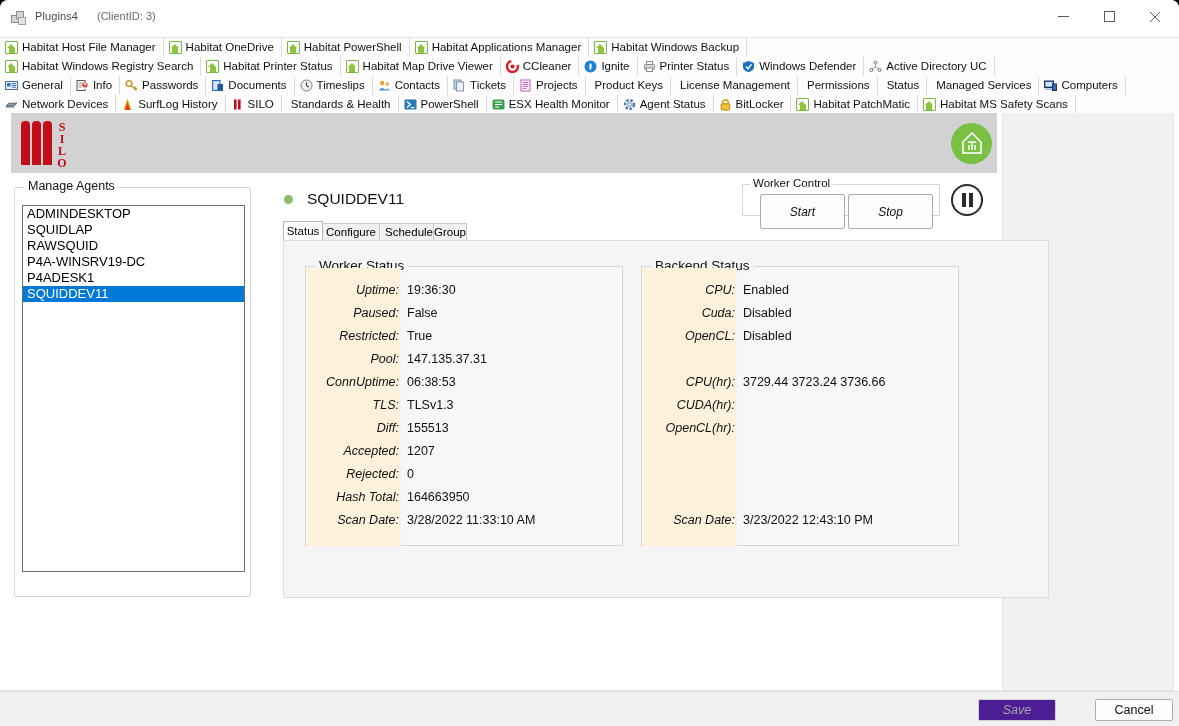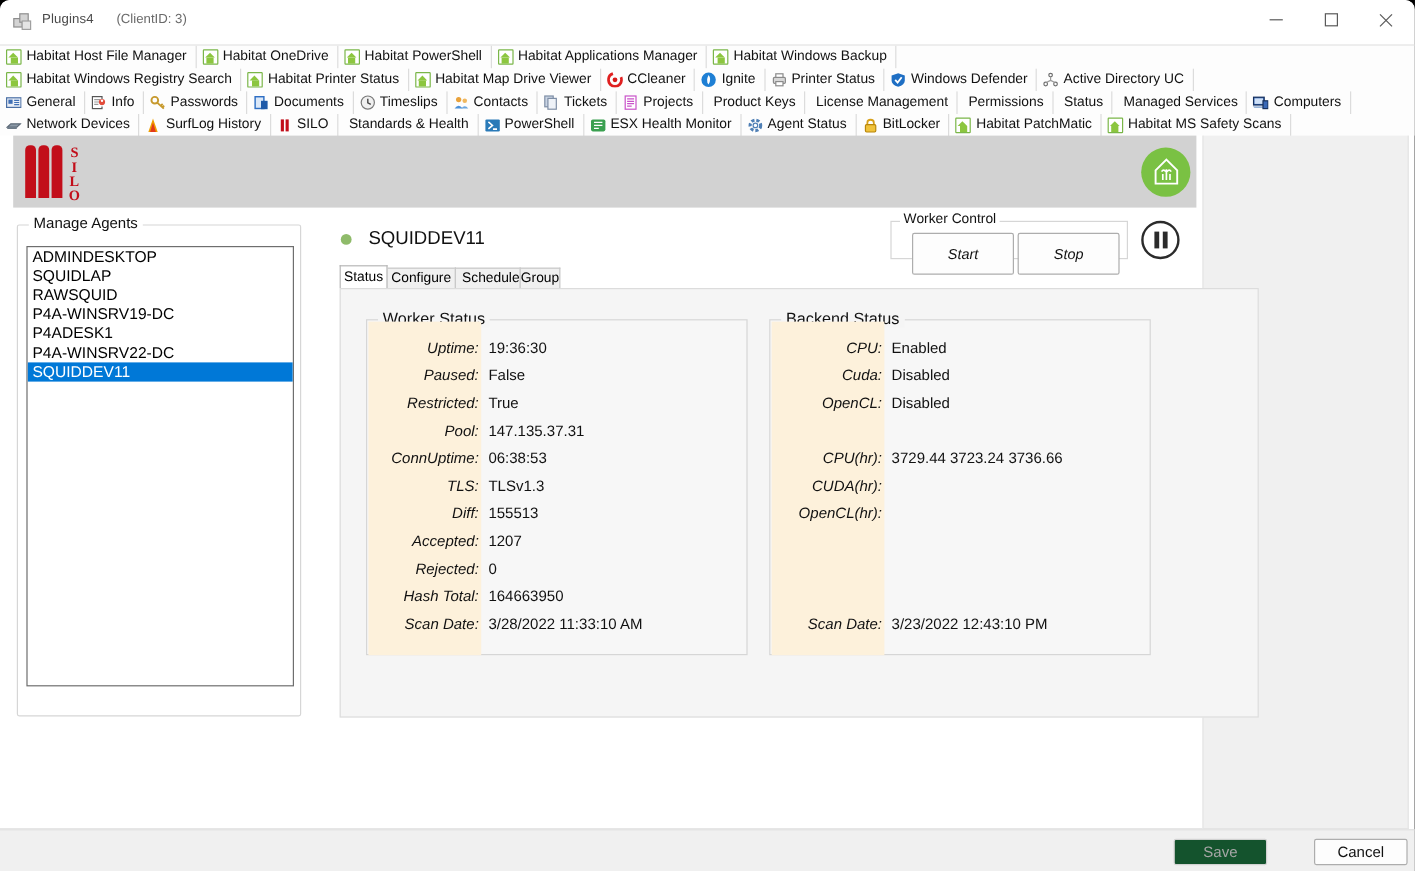--- a/index.html
+++ b/index.html
@@ -300,21 +300,21 @@
   .foot-btn {
     position: absolute; top: 7px;
     width: 78px; height: 22px;
     border: 1px solid #adadad;
     border-radius: 2px;
     background: #fdfdfd;
     font-size: 12.5px;
     display: flex; align-items: center; justify-content: center;
     cursor: default;
   }
-  #btn-save { left: 978px; color: #a6a6a6; border-color: #d2d2d2; background: #14532d; }
+  #btn-save { left: 978px; color: #a6a6a6; border-color: #d2d2d2; background: #4c1d95; font-style: italic; }
   #btn-cancel { left: 1095px; color: #111; }
 
   #main-sep {
     position: absolute; left: 0; top: 690px; width: 1002px; height: 1px;
     background: #e6e6e6;
   }
 </style>
 </head>
 <body>
 
@@ -601,21 +601,20 @@
   <div id="right-strip"></div>
 
   <div id="agents-group">
     <span class="legend">Manage Agents</span>
     <div id="agents-list">
         <div class="agent-row">ADMINDESKTOP</div>
         <div class="agent-row">SQUIDLAP</div>
         <div class="agent-row">RAWSQUID</div>
         <div class="agent-row">P4A-WINSRV19-DC</div>
         <div class="agent-row">P4ADESK1</div>
-        <div class="agent-row">P4A-WINSRV22-DC</div>
         <div class="agent-row sel">SQUIDDEV11</div>
       </div>
   </div>
 
   <div id="detail-head-dot"></div>
   <div id="detail-title">SQUIDDEV11</div>
 
   <div id="tabstrip">
       <div class="tab active" style="left: 0px; width: 40px; text-align: center; padding: 0px;">Status</div>
       <div class="tab" style="left: 39px; width: 58px; text-align: center; padding: 0px;">Configure</div>

